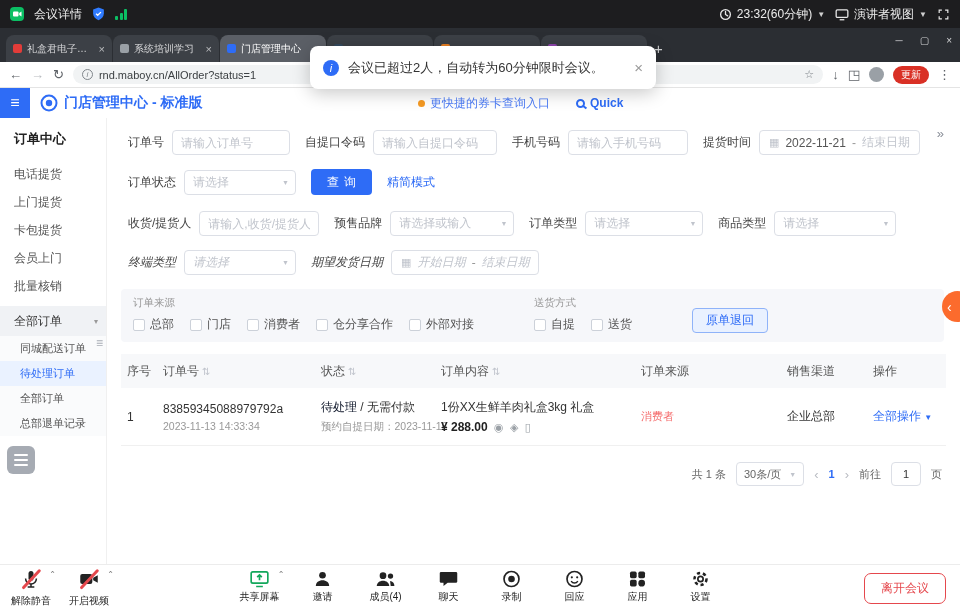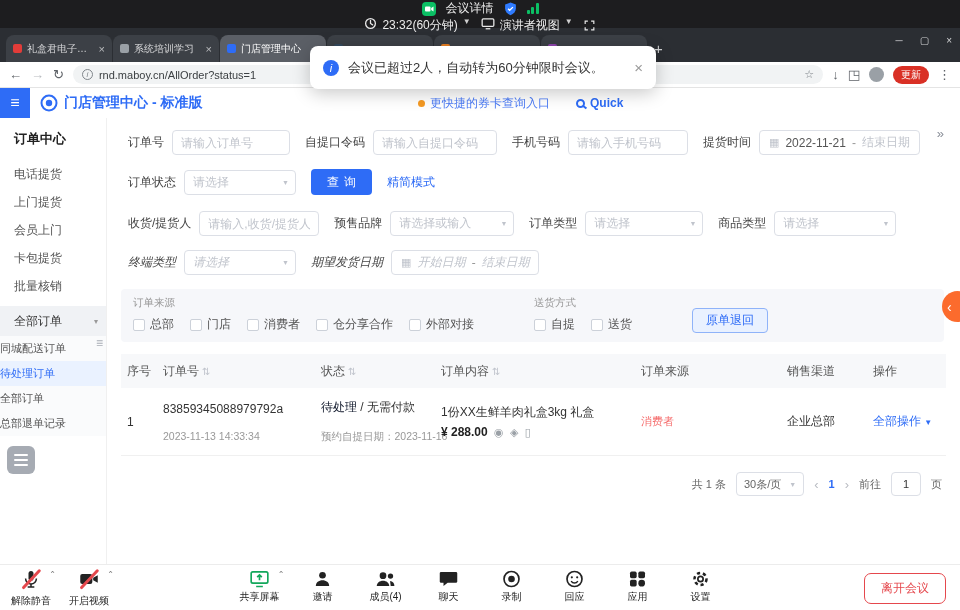--- a/index.html
+++ b/index.html
@@ -2,23 +2,23 @@
 <html><head>
 <meta charset="utf-8">
 <style>
   * { margin:0; padding:0; box-sizing:border-box; }
   html,body { width:960px; height:610px; }
   body { font-family:"Liberation Sans","DejaVu Sans",sans-serif; }
   .screen { position:relative; width:960px; height:610px; background:#fff; overflow:hidden; }
 
   
   .topbar { position:absolute; top:0; left:0; right:0; height:28px; background:#1d1d1f; color:#ececec;
-            display:flex; align-items:center; justify-content:space-between; padding:0 10px; font-size:12px; z-index:30;flex-direction:column; }
+            display:flex; align-items:center; justify-content:space-between; padding:0 10px; font-size:12px; z-index:30; }
   .tb-left, .tb-right { display:flex; align-items:center; gap:10px; }
-  .tb-item { display:flex; align-items:flex-start; gap:5px; cursor:pointer; }
+  .tb-item { display:flex; align-items:center; gap:5px; cursor:pointer; }
   .car { font-size:8px; color:#cfcfcf; }
   .bars { display:flex; align-items:flex-end; gap:1.5px; height:11px; }
   .bars i { display:block; width:3px; background:#0bbf64; border-radius:1px; }
   .bars i:nth-child(1){height:4px;} .bars i:nth-child(2){height:7px;} .bars i:nth-child(3){height:11px;}
 
   
   .tabstrip { position:absolute; top:28px; left:0; right:0; height:34px; background:#2b2e33;
               display:flex; align-items:flex-end; padding-left:6px; z-index:20; }
   .tab { height:27px; width:106px; background:#3c4046; color:#d7d7d9; border-radius:8px 8px 0 0;
          display:flex; align-items:center; gap:5px; padding:0 7px; font-size:10px; margin-right:1px; cursor:pointer; }
@@ -71,21 +71,21 @@
   .hdr-right { position:absolute; right:12px; display:flex; align-items:center; gap:8px; font-size:12px; color:#333; }
   .logout { display:flex; align-items:center; gap:4px; color:#666; cursor:pointer; margin-left:14px; }
 
   
   .sidebar { position:absolute; top:118px; left:0; width:107px; bottom:46px; background:#fff;
              border-right:1px solid #f0f0f0; z-index:5; }
   .sb-section { font-size:13px; font-weight:bold; color:#222; padding:12px 0 12px 14px; }
   .sb-item { height:28px; line-height:28px; padding-left:14px; font-size:12px; color:#555; cursor:pointer; }
   .sb-group { height:30px; padding:0 8px 0 14px; font-size:12px; color:#333; background:#f0f2f5;
               display:flex; align-items:center; justify-content:space-between; margin-top:6px; cursor:pointer; }
-  .sb-child { height:25px; line-height:25px; padding-left:0; font-size:11px; color:#555; background:#fafbfc; cursor:pointer; }
+  .sb-child { height:25px; line-height:25px; padding-left:20px; font-size:11px; color:#555; background:#fafbfc; cursor:pointer; }
   .sb-child.active { color:#2e6cf6; background:#eaf2ff; }
   .sb-handle { position:absolute; right:3px; top:218px; color:#a8adb5; font-size:12px; cursor:pointer; }
   .sb-bottom-ic { position:absolute; left:7px; bottom:90px; width:28px; height:28px; background:#a6abb3;
                   border-radius:6px; display:flex; flex-direction:column; gap:3px; align-items:center;
                   justify-content:center; cursor:pointer; }
   .sb-bottom-ic i { display:block; width:14px; height:2px; background:#fff; border-radius:1px; }
 
   
   .main { position:absolute; top:118px; left:107px; right:0; bottom:46px; background:#fff; overflow:hidden; }
   .collapse { position:absolute; top:8px; right:16px; color:#8a8f99; font-size:13px; cursor:pointer; }
@@ -113,21 +113,21 @@
   .cbl { font-size:12px; color:#555; margin:0 16px 0 5px; white-space:nowrap; }
   .btn-outline { border:1px solid #8fb3f9; color:#2e6cf6; background:#e9f1ff; border-radius:4px; height:25px;
                  padding:0 13px; font-size:12px; align-self:flex-end; cursor:pointer; white-space:nowrap; }
 
   .tgrid { display:grid; grid-template-columns:36px 158px 120px 200px 146px 86px 1fr; margin:0 14px; align-items:center; }
   .thead { background:#f7f8fa; height:34px; font-size:12px; color:#555; margin-top:12px; }
   .thead > div { padding-left:6px; display:flex; align-items:center; gap:3px; }
   .sort { color:#c0c4cc; font-size:10px; }
   .trow { border-bottom:1px solid #f0f0f0; padding:11px 0; font-size:12px; color:#333; }
   .trow > div { padding-left:6px; }
-  .sub { color:#999; font-size:10.5px; margin-top:14px; white-space:nowrap; }
+  .sub { color:#999; font-size:10.5px; margin-top:4px; white-space:nowrap; }
   .st-orange { color:#0f172a; }
   .price { font-weight:bold; color:#222; }
   .mini-ic { color:#9aa0a6; font-size:11px; margin-left:3px; cursor:pointer; }
   .src-red { color:#f56c6c; font-size:11px; }
   .act-blue { color:#2e6cf6; cursor:pointer; white-space:nowrap; }
 
   .pager { display:flex; justify-content:flex-end; align-items:center; gap:10px; margin:16px 18px 0 0;
            font-size:11px; color:#666; }
   .psize { height:24px; border:1px solid #dcdfe6; border-radius:4px; display:inline-flex; align-items:center;
            gap:8px; padding:0 7px; color:#666; cursor:pointer; }
@@ -279,22 +279,22 @@
         <span class="mag"></span>
         <span>Quick</span>
       </span>
     </div>
   </div>
 
   <div class="sidebar">
     <div class="sb-section">订单中心</div>
     <div class="sb-item">电话提货</div>
     <div class="sb-item">上门提货</div>
+    <div class="sb-item">卡包提货</div>
     <div class="sb-item">会员上门</div>
-    <div class="sb-item">卡包提货</div>
     <div class="sb-item">批量核销</div>
     <div class="sb-group">
       <span>全部订单</span>
       <span class="car" style="color:#999;">▾</span>
     </div>
     <div class="sb-child">同城配送订单</div>
     <div class="sb-child active">待处理订单</div>
     <div class="sb-child">全部订单</div>
     <div class="sb-child">总部退单记录</div>
     <span class="sb-handle">≡</span>

